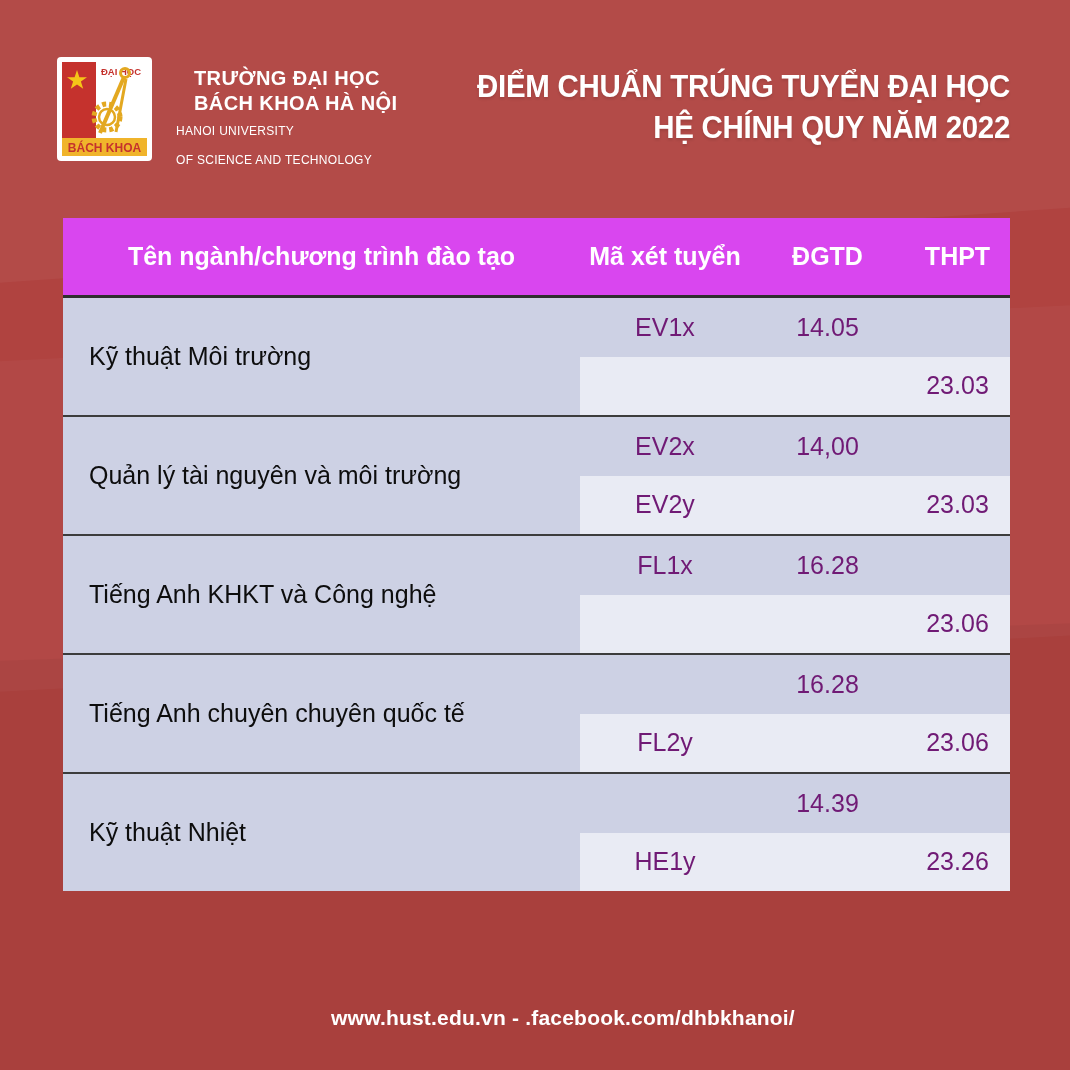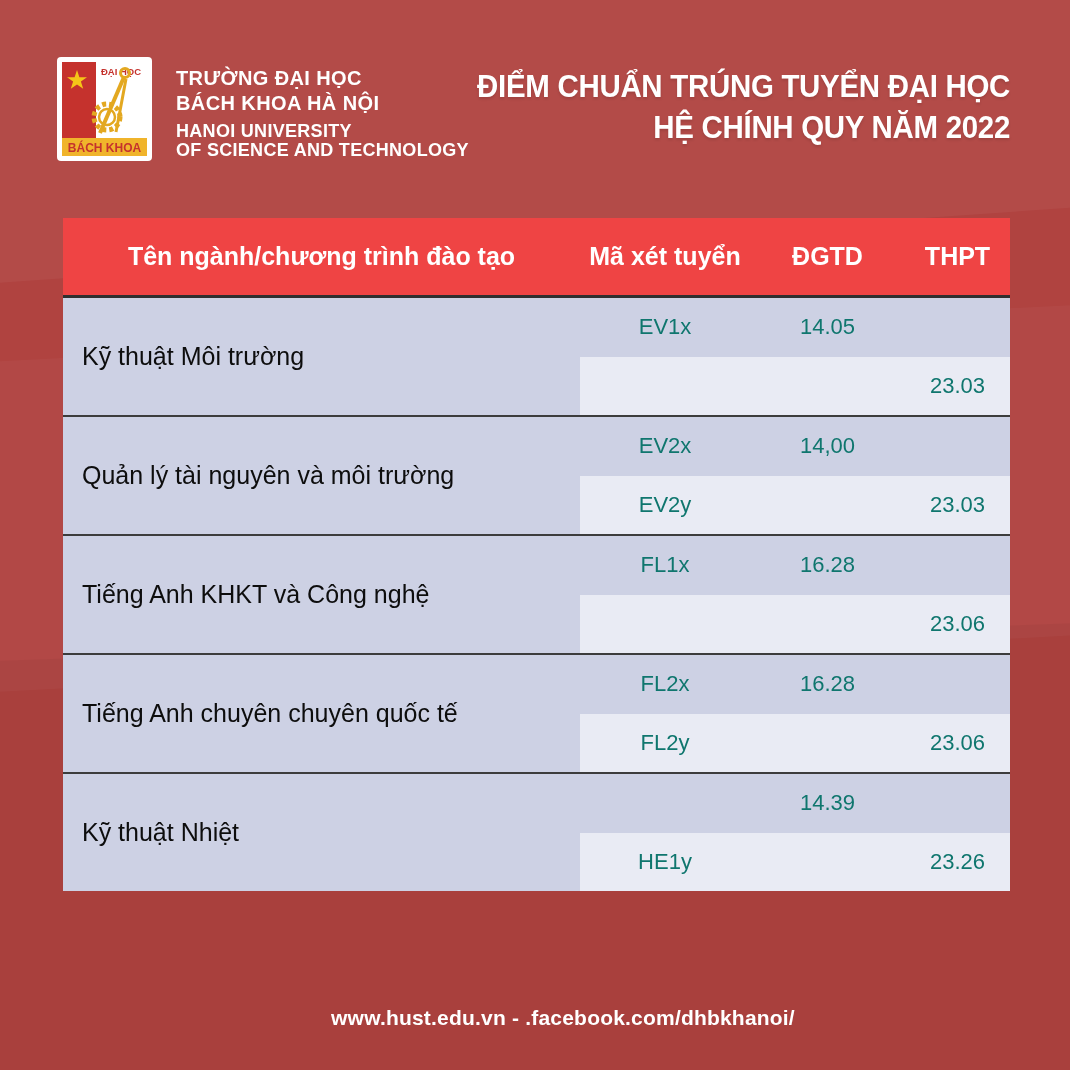--- a/index.html
+++ b/index.html
@@ -12,51 +12,51 @@
   .swoosh-a{position:absolute;left:-200px;top:-320px;width:1600px;height:560px;
     background:rgba(255,255,255,0.045);transform:rotate(-4deg);}
   .swoosh-b{position:absolute;left:-300px;top:330px;width:1800px;height:330px;
     background:rgba(255,255,255,0.03);transform:rotate(-3deg);}
   .swoosh-c{position:absolute;left:-100px;top:640px;width:1400px;height:700px;
     background:rgba(0,0,0,0.035);transform:rotate(-2deg);}
 
   
   .logo{position:absolute;left:57px;top:57px;width:95px;height:104px;}
   .uni-name{position:absolute;left:176px;top:66px;color:#fff;}
-  .uni-name .vn{font-size:20px;font-weight:bold;line-height:25px;letter-spacing:.4px;}
-  .uni-name .en{font-size:18px;font-weight:bold;line-height:19px;letter-spacing:.3px;margin-top:6px;}
+  .uni-name .vn{font-size:20px;font-weight:bold;line-height:25px;letter-spacing:.4px;margin-left:18px;}
+  .uni-name .en{font-size:12px;font-weight:normal;line-height:19px;letter-spacing:.3px;margin-top:6px;}
   .title{
     position:absolute;right:60px;top:66px;text-align:right;color:#fff;
     font-size:31px;font-weight:bold;line-height:41px;letter-spacing:-0.3px;
     transform:scaleX(.95);transform-origin:right top;
     text-shadow:0 2px 3px rgba(0,0,0,0.12);
   }
 
   
   .table{position:absolute;left:63px;top:218px;width:947px;}
   .thead{
-    height:77px;background:#ef4444;border-bottom:3px solid #2f2f2f;
+    height:77px;background:#d946ef;border-bottom:3px solid #2f2f2f;
     display:grid;grid-template-columns:517px 170px 155px 105px;align-items:center;
     color:#fff;font-weight:bold;font-size:25px;
   }
   .thead .h{text-align:center;}
   .group{
     position:relative;height:117px;background:#cdd1e4;
     display:grid;grid-template-columns:517px 170px 155px 105px;grid-template-rows:1fr 1fr;
   }
   .group + .group{border-top:2px solid #3c3c3c;}
   .light-band{position:absolute;left:517px;right:0;top:50%;bottom:0;background:#e9ebf4;}
   .program{
     position:relative;z-index:1;grid-column:1;grid-row:1/3;
-    display:flex;align-items:center;padding-left:19px;
+    display:flex;align-items:center;padding-left:26px;
     font-size:25px;color:#0d0d0d;
   }
   .cell{
     position:relative;z-index:1;display:flex;align-items:center;justify-content:center;
-    font-size:22px;color:#0f766e;
+    font-size:25px;color:#701a75;
   }
   .r1{grid-row:1;} .r2{grid-row:2;}
   .c2{grid-column:2;} .c3{grid-column:3;} .c4{grid-column:4;}
 
   
   .footer{
     position:absolute;left:0;top:1006px;width:100%;text-align:center;
     color:#fff;font-size:21px;font-weight:bold;letter-spacing:.2px;
     transform:translateX(28px);
   }
@@ -86,21 +86,21 @@
       </g>
       <rect x="5" y="81" width="85" height="18" fill="#f0b42b"></rect>
       <text x="47.5" y="95" font-size="12" font-weight="bold" fill="#c5322d" text-anchor="middle" font-family="Liberation Sans, sans-serif">BÁCH KHOA</text>
     </svg>
   </div>
 
   <div class="uni-name">
     <div class="vn">TRƯỜNG ĐẠI HỌC</div>
     <div class="vn">BÁCH KHOA HÀ NỘI</div>
     <div class="en">HANOI UNIVERSITY</div>
-    <div class="en" style="margin-top:0;">OF SCIENCE AND TECHNOLOGY</div>
+    <div class="en" style="margin-top:10px;">OF SCIENCE AND TECHNOLOGY</div>
   </div>
 
   <div class="title">
     <div>ĐIỂM CHUẨN TRÚNG TUYỂN ĐẠI HỌC</div>
     <div>HỆ CHÍNH QUY NĂM 2022</div>
   </div>
 
   <div class="table">
     <div class="thead">
       <div class="h">Tên ngành/chương trình đào tạo</div>
@@ -136,21 +136,20 @@
       <div class="cell c2 r1">FL1x</div>
       <div class="cell c3 r1">16.28</div>
       <div class="cell c4 r1"></div>
       <div class="cell c3 r2"></div>
       <div class="cell c4 r2">23.06</div>
     </div>
 
     <div class="group">
       <div class="light-band"></div>
       <div class="program">Tiếng Anh chuyên chuyên quốc tế</div>
-      <div class="cell c2 r1">FL2x</div>
       <div class="cell c3 r1">16.28</div>
       <div class="cell c4 r1"></div>
       <div class="cell c2 r2">FL2y</div>
       <div class="cell c3 r2"></div>
       <div class="cell c4 r2">23.06</div>
     </div>
 
     <div class="group">
       <div class="light-band"></div>
       <div class="program">Kỹ thuật Nhiệt</div>

